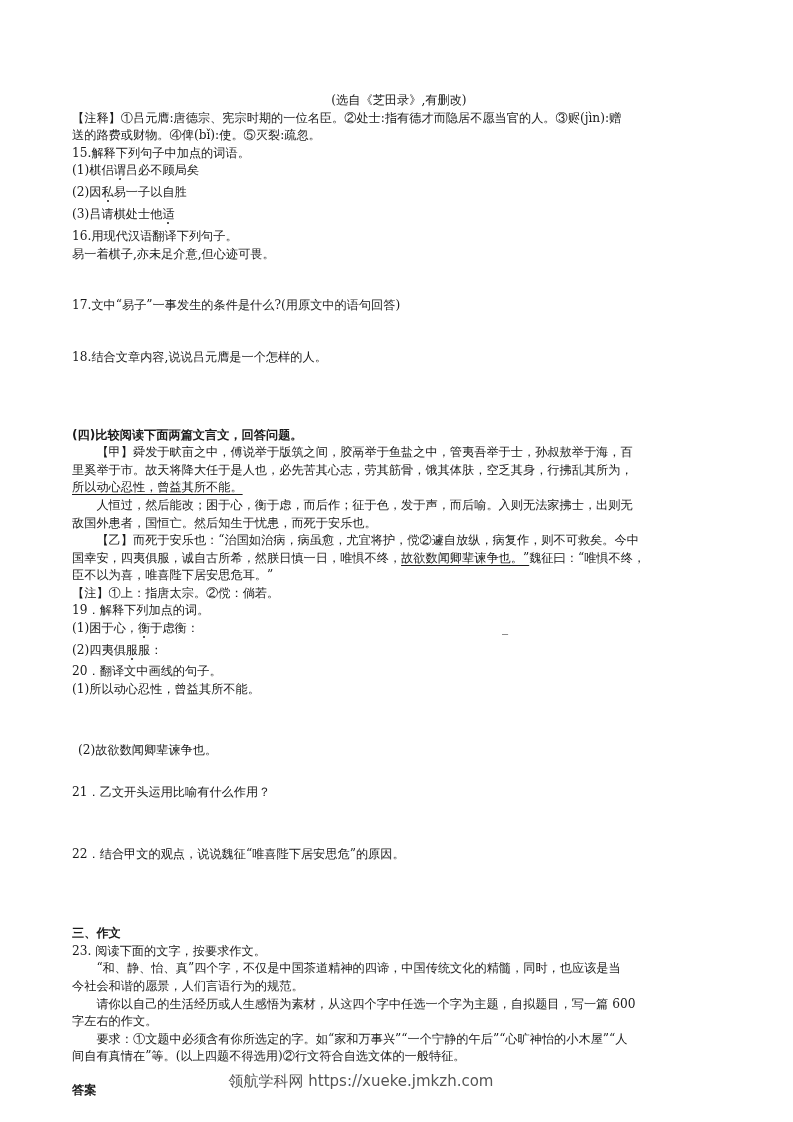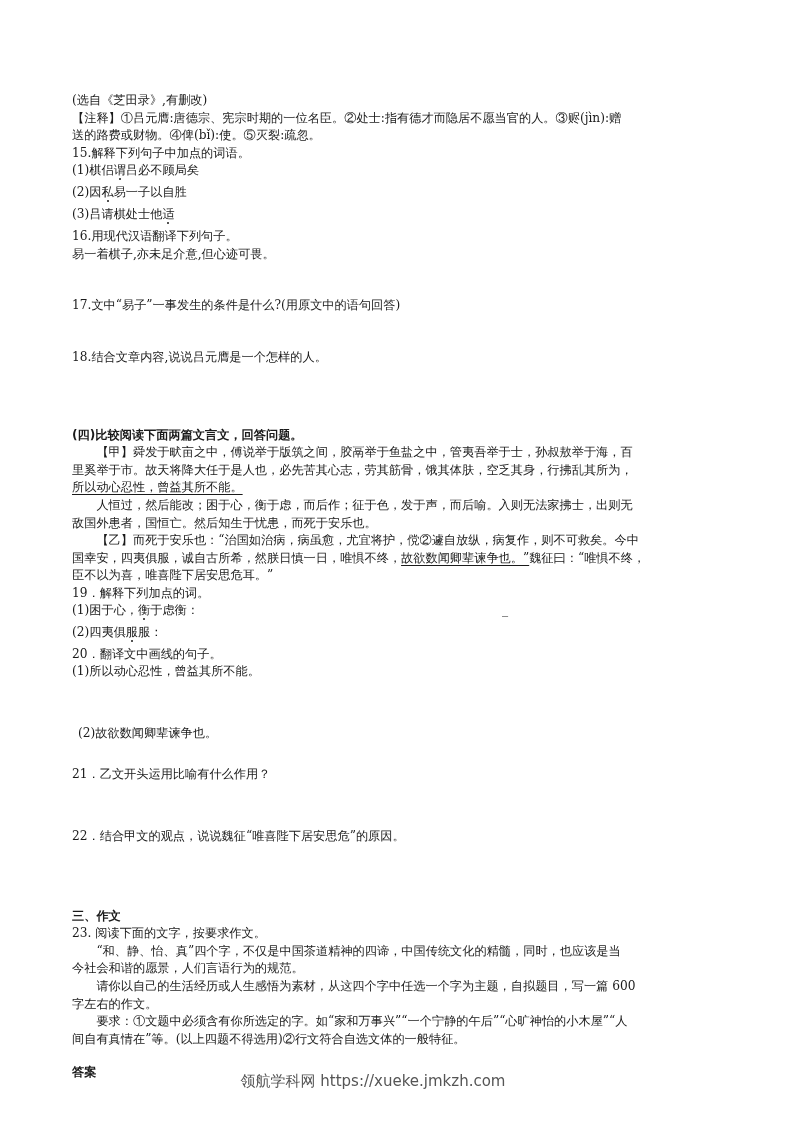--- a/index.html
+++ b/index.html
@@ -1,31 +1,31 @@
 <!DOCTYPE html>
 <html><head>
 <meta charset="utf-8">
 <style>
   html, body { margin: 0; padding: 0; background: #ffffff; }
   body { width: 793px; height: 1122px; position: relative; overflow: hidden;
          font-family: "DejaVu Serif", "Liberation Serif", serif; color: #1a1a1a; }
   .page { position: absolute; left: 72px; top: 92px; width: 654px; font-size: 12.2px; line-height: 17.6px; }
   .line { white-space: nowrap; position: relative; }
-  .right { text-align: left; }
+  .right { text-align: center; }
   .indent { text-indent: 2em; }
   .bold { font-weight: bold; font-family: "DejaVu Sans", "Liberation Sans", sans-serif; margin-top: 16px; }
   .gap2 { height: 24px; }
   .gap3 { height: 34px; }
   .gap4 { height: 44px; }
   .u { text-decoration: underline; text-underline-offset: 3px; text-decoration-thickness: 1px; }
   .dot { position: relative; }
   .dot::after { content: ""; position: absolute; left: 50%; bottom: -3px; width: 2px; height: 2px;
                 background: #1a1a1a; border-radius: 1px; transform: translateX(-50%); }
   .mark { position: absolute; left: 430px; top: 0; }
-  .footer { position: absolute; top: 1072px; left: 12px; width: 722px; text-align: center;
+  .footer { position: absolute; top: 1072px; left: 0; width: 722px; text-align: center;
             font-family: "DejaVu Sans", "Liberation Sans", sans-serif; font-size: 15px; color: #555; }
 </style>
 </head>
 <body>
 
 <div class="page">
 
   <div class="line right">(选自《芝田录》,有删改)</div>
   <div class="line">【注释】①吕元膺:唐德宗、宪宗时期的一位名臣。②处士:指有德才而隐居不愿当官的人。③赆(jìn):赠</div>
   <div class="line">送的路费或财物。④俾(bǐ):使。⑤灭裂:疏忽。</div>
@@ -48,20 +48,21 @@
 
   <div class="line bold">(四)比较阅读下面两篇文言文，回答问题。</div>
   <div class="line indent">【甲】舜发于畎亩之中，傅说举于版筑之间，胶鬲举于鱼盐之中，管夷吾举于士，孙叔敖举于海，百</div>
   <div class="line">里奚举于市。故天将降大任于是人也，必先苦其心志，劳其筋骨，饿其体肤，空乏其身，行拂乱其所为，</div>
   <div class="line"><span class="u">所以动心忍性，曾益其所不能。</span></div>
   <div class="line indent">人恒过，然后能改；困于心，衡于虑，而后作；征于色，发于声，而后喻。入则无法家拂士，出则无</div>
   <div class="line">敌国外患者，国恒亡。然后知生于忧患，而死于安乐也。</div>
   <div class="line indent">【乙】而死于安乐也：“治国如治病，病虽愈，尤宜将护，傥②遽自放纵，病复作，则不可救矣。今中</div>
   <div class="line"><span>国幸安，四夷俱服，诚自古所希，然朕日慎一日，唯惧不终，</span><span class="u">故欲数闻卿辈谏争也。”</span><span>魏征曰：“唯惧不终，</span></div>
   <div class="line">臣不以为喜，唯喜陛下居安思危耳。”</div>
+  <div class="line">【注】①上：指唐太宗。②傥：倘若。</div>
 
   <div class="line">19．解释下列加点的词。</div>
   <div class="line"><span>(1)困于心，</span><span class="dot">衡</span><span>于虑衡：</span><span class="mark">_</span></div>
   <div style="height:4px"></div>
   <div class="line"><span>(2)四夷俱</span><span class="dot">服</span><span>服：</span></div>
   <div style="height:4px"></div>
   <div class="line">20．翻译文中画线的句子。</div>
   <div class="line">(1)所以动心忍性，曾益其所不能。</div>
   <div class="gap4"></div>
   <div class="line" style="padding-left:6px">(2)故欲数闻卿辈谏争也。</div>

